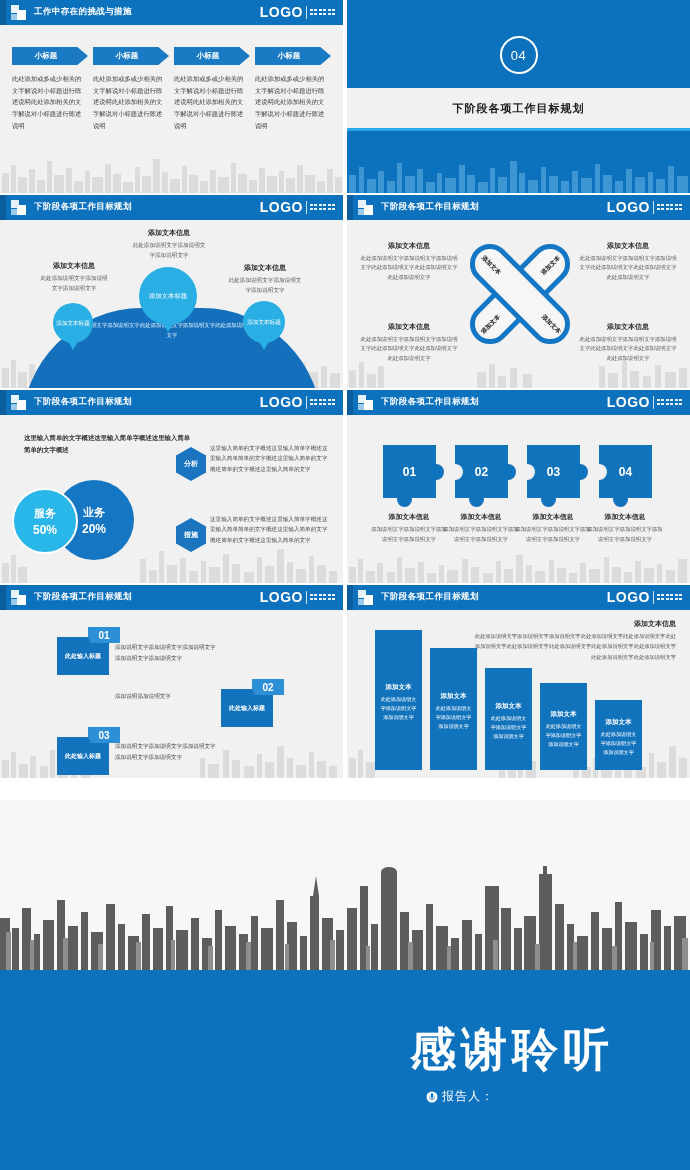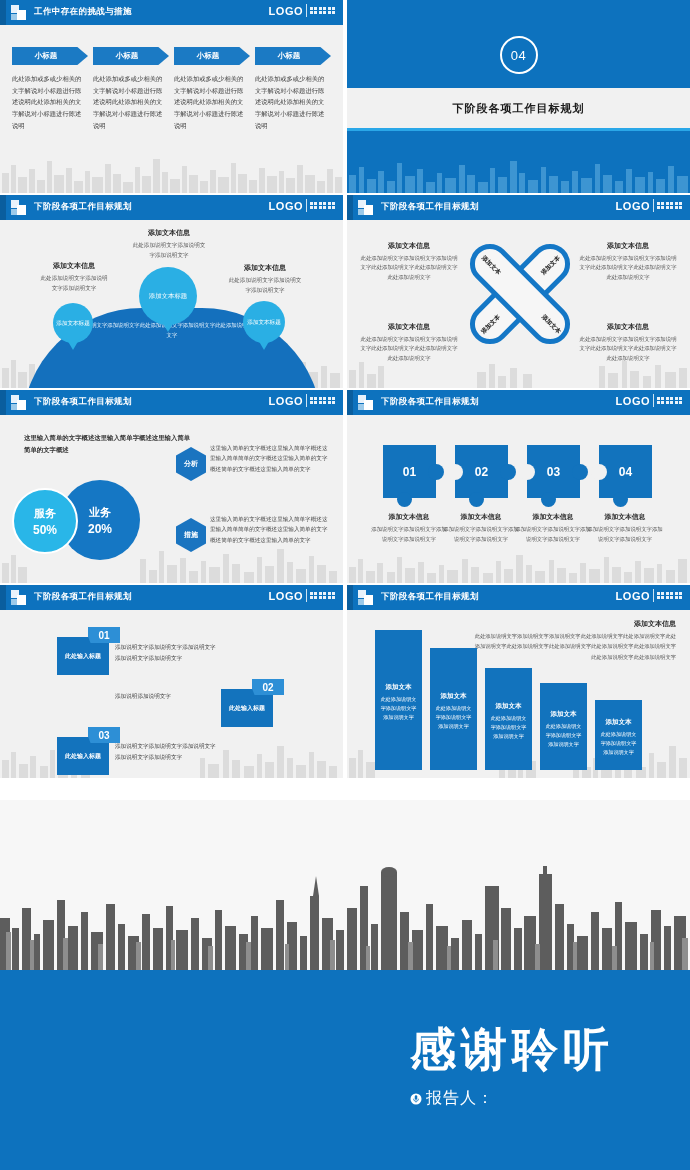--- a/index.html
+++ b/index.html
@@ -17,21 +17,21 @@
   .hdr { position:absolute; left:0; top:0; width:100%; height:25px; background:#0d72be; }
   .hdr-accent { position:absolute; left:0; top:0; width:6px; height:25px; background:#0a5e9e; }
   .hdr-ico { position:absolute; left:11px; top:5px; width:15px; height:15px; }
   .hdr-ico i { position:absolute; display:block; }
   .hdr-ico .a { left:0; top:0; width:8px; height:8px; background:#e8f2fb; }
   .hdr-ico .b { left:6px; top:5px; width:9px; height:10px; background:#ffffff; }
   .hdr-ico .c { left:0; top:9px; width:6px; height:6px; background:#9ccaea; }
   .hdr-title { position:absolute; left:34px; top:6px; font-size:8.5px; font-weight:bold;
     color:#ffffff; letter-spacing:.4px; }
   .logo { position:absolute; right:7px; top:4px; display:flex; align-items:center; gap:3px; }
-  .logo-txt { font-size:11px; font-weight:bold; color:#ffffff; letter-spacing:.5px;
+  .logo-txt { font-size:14px; font-weight:bold; color:#ffffff; letter-spacing:.5px;
     font-family:"Liberation Sans",sans-serif;text-align:center; }
   .logo-sep { width:1px; height:13px; background:#ffffff; opacity:.8; }
   .logo-sub { display:flex; flex-direction:column; gap:1.5px; }
   .logo-sub span { display:block; width:26px; height:2.5px;
     background:repeating-linear-gradient(90deg,#eaf3fb 0 3px,transparent 3px 4.4px); }
 
   
   .city-lt, .city-bl {
     position:absolute; left:0; bottom:0; width:100%; height:46px; pointer-events:none; }
   .body-area { position:absolute; left:0; top:25px; right:0; bottom:0; background:#f1f1f1; }
@@ -82,21 +82,21 @@
 
   
   .s5-lead { position:absolute; left:24px; top:42px; width:170px; font-size:6.4px;
     line-height:1.95; color:#333; font-weight:bold; }
   .circ { position:absolute; border-radius:50%; display:flex; flex-direction:column;
     align-items:center; justify-content:center; color:#fff; }
   .circ .n { font-size:11px; font-weight:bold; }
   .circ .p { font-size:12px; font-weight:bold; margin-top:2px; }
   .c-cyan { left:12px; top:98px; width:66px; height:66px; background:#29b6e8;
     border:2.5px solid #ffffff; z-index:2; }
-  .c-blue { left:60px; top:90px; width:80px; height:80px; background:#1577c4; z-index:1; }
+  .c-blue { left:54px; top:90px; width:80px; height:80px; background:#1577c4; z-index:1; }
   .hex { position:absolute; width:30px; height:34px; background:#1a74c0; color:#fff;
     clip-path:polygon(50% 0,100% 25%,100% 75%,50% 100%,0 75%,0 25%);
     display:flex; align-items:center; justify-content:center; font-size:7px; font-weight:bold; }
   .hex-d { position:absolute; width:120px; font-size:5.6px; line-height:1.85; color:#444; }
 
   
   .puz { position:absolute; top:55px; width:53px; height:53px; background:#1273bd; }
   .puz .num { position:absolute; left:0; top:0; width:100%; height:100%;
     display:flex; align-items:center; justify-content:center;
     font-size:12px; font-weight:bold; color:#fff; }
@@ -134,21 +134,21 @@
   .s8-sub { position:absolute; right:14px; top:46px; width:206px; text-align:right;
     font-size:5.3px; line-height:1.95; color:#555; }
 
   
   .thanks { position:absolute; left:0; top:800px; width:690px; height:390px; background:#ffffff; }
   .skyline { position:absolute; left:0; top:0; width:690px; height:172px; }
   .blueband { position:absolute; left:0; top:170px; width:690px; height:220px; background:#0d72be; }
   .ty-title { position:absolute; right:76px; top:219px; font-size:46px; font-weight:bold;
     color:#ffffff; letter-spacing:5px; }
   .ty-sub { position:absolute; right:196px; top:288px; display:flex; align-items:center; gap:4px; }
-  .ty-sub span { font-size:16px; color:#ffffff; letter-spacing:1px; }
+  .ty-sub span { font-size:12px; color:#ffffff; letter-spacing:1px; }
   .mic { width:12px; height:12px; }
 </style>
 </head>
 <body>
 
 <div class="sheet">
 
   <div class="grid">
 
     <div class="slide col0 row0">

